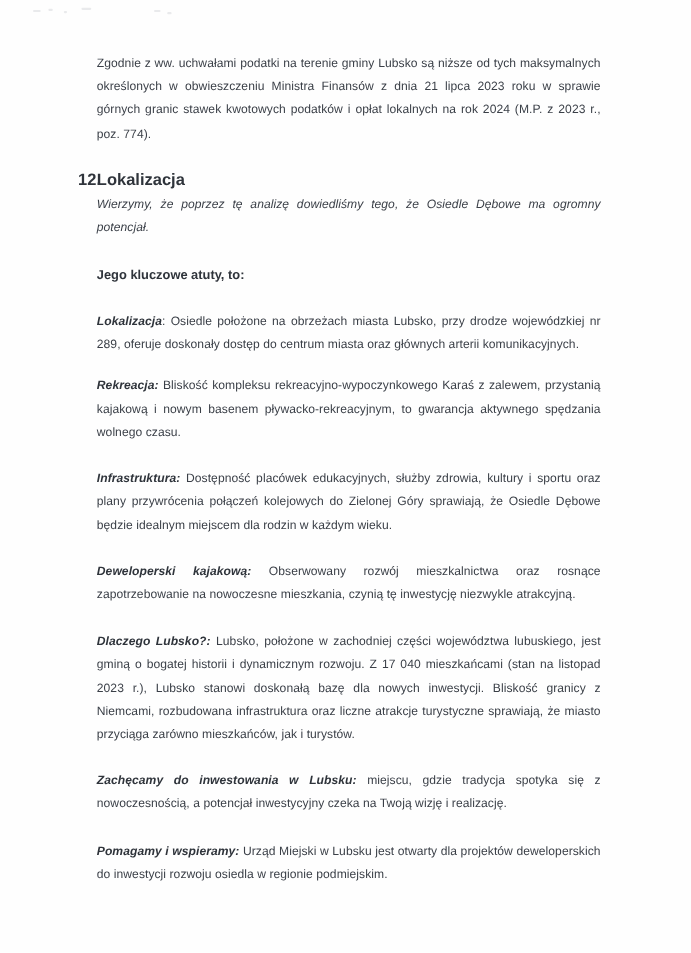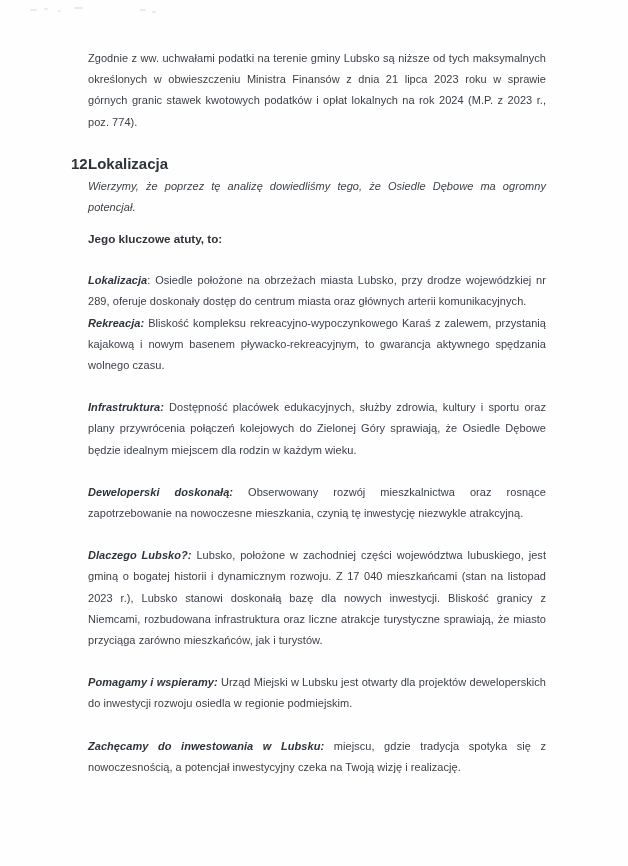--- a/index.html
+++ b/index.html
@@ -76,35 +76,35 @@
     position: absolute;
     left: -17px;
     top: 0;
     font-weight: bold;
   }
   .heading-title {
     font-weight: bold;
   }
 
   .gap-para   { margin-top: 21px; }
-  .gap-tight  { margin-top: 0; }
+  .gap-tight  { margin-top: 16px; }
   .gap-small  { margin-top: 2px; font-style: italic; }
 
   .lead {
     font-weight: bold;
     color: #2f343b;
     font-style: italic;
   }
 
   .subheading {
     font-size: 11.7px;
     line-height: 21px;
     font-weight: bold;
     color: #2f343b;
-    margin-top: 10px;
+    margin-top: 22px;
     text-align: left;
   }
 </style>
 </head>
 <body>
 
 <div class="page">
 
   <div class="scan-marks">
     <i class="sm1"></i>
@@ -134,29 +134,29 @@
 
     <p class="body-text gap-tight">
       <span class="lead">Rekreacja:</span><span> </span><span>Bliskość kompleksu rekreacyjno-wypoczynkowego Karaś z zalewem, przystanią kajakową i nowym basenem pływacko-rekreacyjnym, to gwarancja aktywnego spędzania wolnego czasu.</span>
     </p>
 
     <p class="body-text gap-para">
       <span class="lead">Infrastruktura:</span><span> </span><span>Dostępność placówek edukacyjnych, służby zdrowia, kultury i sportu oraz plany przywrócenia połączeń kolejowych do Zielonej Góry sprawiają, że Osiedle Dębowe będzie idealnym miejscem dla rodzin w każdym wieku.</span>
     </p>
 
     <p class="body-text gap-para">
-      <span class="lead">Deweloperski doskonałą:</span><span> </span><span>Obserwowany rozwój mieszkalnictwa oraz rosnące zapotrzebowanie na nowoczesne mieszkania, czynią tę inwestycję niezwykle atrakcyjną.</span>
+      <span class="lead">Deweloperski kajakową:</span><span> </span><span>Obserwowany rozwój mieszkalnictwa oraz rosnące zapotrzebowanie na nowoczesne mieszkania, czynią tę inwestycję niezwykle atrakcyjną.</span>
     </p>
 
     <p class="body-text gap-para">
       <span class="lead">Dlaczego Lubsko?:</span><span> </span><span>Lubsko, położone w zachodniej części województwa lubuskiego, jest gminą o bogatej historii i dynamicznym rozwoju. Z 17 040 mieszkańcami (stan na listopad 2023 r.), Lubsko stanowi doskonałą bazę dla nowych inwestycji. Bliskość granicy z Niemcami, rozbudowana infrastruktura oraz liczne atrakcje turystyczne sprawiają, że miasto przyciąga zarówno mieszkańców, jak i turystów.</span>
     </p>
 
     <p class="body-text gap-para">
-      <span class="lead">Pomagamy i wspieramy:</span><span> </span><span>Urząd Miejski w Lubsku jest otwarty dla projektów deweloperskich do inwestycji rozwoju osiedla w regionie podmiejskim.</span>
+      <span class="lead">Zachęcamy do inwestowania w Lubsku:</span><span> </span><span>miejscu, gdzie tradycja spotyka się z nowoczesnością, a potencjał inwestycyjny czeka na Twoją wizję i realizację.</span>
     </p>
 
     <p class="body-text gap-para">
-      <span class="lead">Zachęcamy do inwestowania w Lubsku:</span><span> </span><span>miejscu, gdzie tradycja spotyka się z nowoczesnością, a potencjał inwestycyjny czeka na Twoją wizję i realizację.</span>
+      <span class="lead">Pomagamy i wspieramy:</span><span> </span><span>Urząd Miejski w Lubsku jest otwarty dla projektów deweloperskich do inwestycji rozwoju osiedla w regionie podmiejskim.</span>
     </p>
 
   </div>
 </div>
 
 </body></html>

